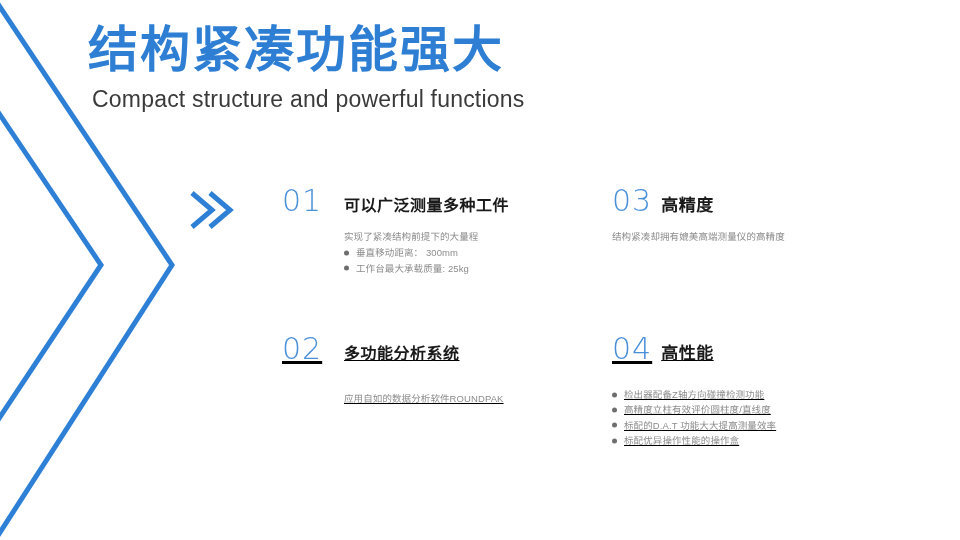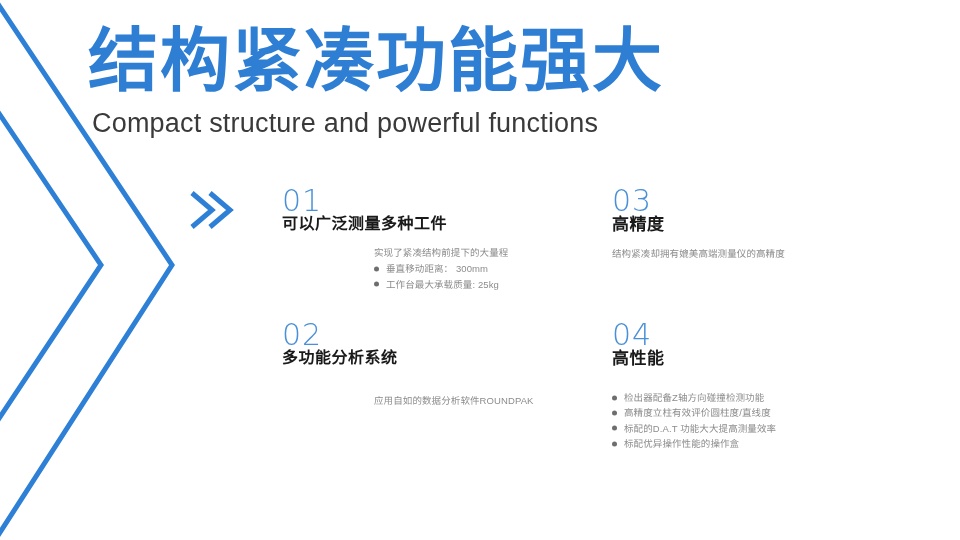--- a/index.html
+++ b/index.html
@@ -36,31 +36,31 @@
   }
 
   
   #header {
     position: absolute;
     left: 88px;
     top: 22px;
     width: 620px;
   }
   #main-title {
-    font-size: 70px;
+    font-size: 50px;
     font-weight: bold;
     color: #2E7FD4;
     letter-spacing: 2px;
     line-height: 1.12;
     margin: 0;
     white-space: nowrap;
   }
   #sub-title {
     margin: 8px 0 0 4px;
-    font-size: 27px;
+    font-size: 23px;
     color: #3A3A3A;
     font-weight: normal;
     letter-spacing: 0.2px;
     white-space: nowrap;
   }
 
   
   #arrow-marker {
     position: absolute;
     left: 186px;
@@ -78,60 +78,59 @@
     height: 300px;
   }
 
   .feature {
     position: absolute;
     width: 320px;
   }
   .feature.col-left  { left: 0; }
   .feature.col-right { left: 330px; }
   .feature.row-top    { top: 0; }
-  .feature.row-bottom { top: 134px; }
+  .feature.row-bottom { top: 148px; text-decoration: underline; }
 
   
   .feat-head {
     display: flex;
     align-items: baseline;
     white-space: nowrap;
-    flex-direction: column;
   }
   .feat-num {
     font-size: 30px;
     font-weight: 300;
     color: #4A90D9;
     line-height: 1;
     font-family: "DejaVu Sans", "Liberation Sans", sans-serif;
     letter-spacing: 1px;
   }
   .feat-title {
     font-size: 19px;
     font-weight: bold;
     color: #1A1A1A;
     line-height: 1;
     letter-spacing: 0.5px;
   }
   
   .col-left .feat-num   { width: 62px; }
   .col-left .feat-title { font-size: 16px; }
   
-  .col-right .feat-num   { margin-right: 24px; }
+  .col-right .feat-num   { margin-right: 9px; }
   .col-right .feat-title { font-size: 17px; }
 
   
   .feat-body {
     color: #8C8C8C;
     font-size: 9.5px;
     line-height: 1.62;
     letter-spacing: 0.1px;
     white-space: nowrap;
   }
-  .col-left .feat-body  { margin-left: 92px; }
+  .col-left .feat-body  { margin-left: 62px; }
   .col-right .feat-body { margin-left: 0px; }
   .feature.row-top.col-left  .feat-body { margin-top: 13px; }
   .feature.row-bottom.col-left .feat-body { margin-top: 27px; }
   .feature.row-top.col-right  .feat-body { margin-top: 13px; }
   .feature.row-bottom.col-right .feat-body { margin-top: 23px; }
 
   .feat-lead { margin: 0 0 1px 0; }
 
   .feat-list {
     list-style: none;

